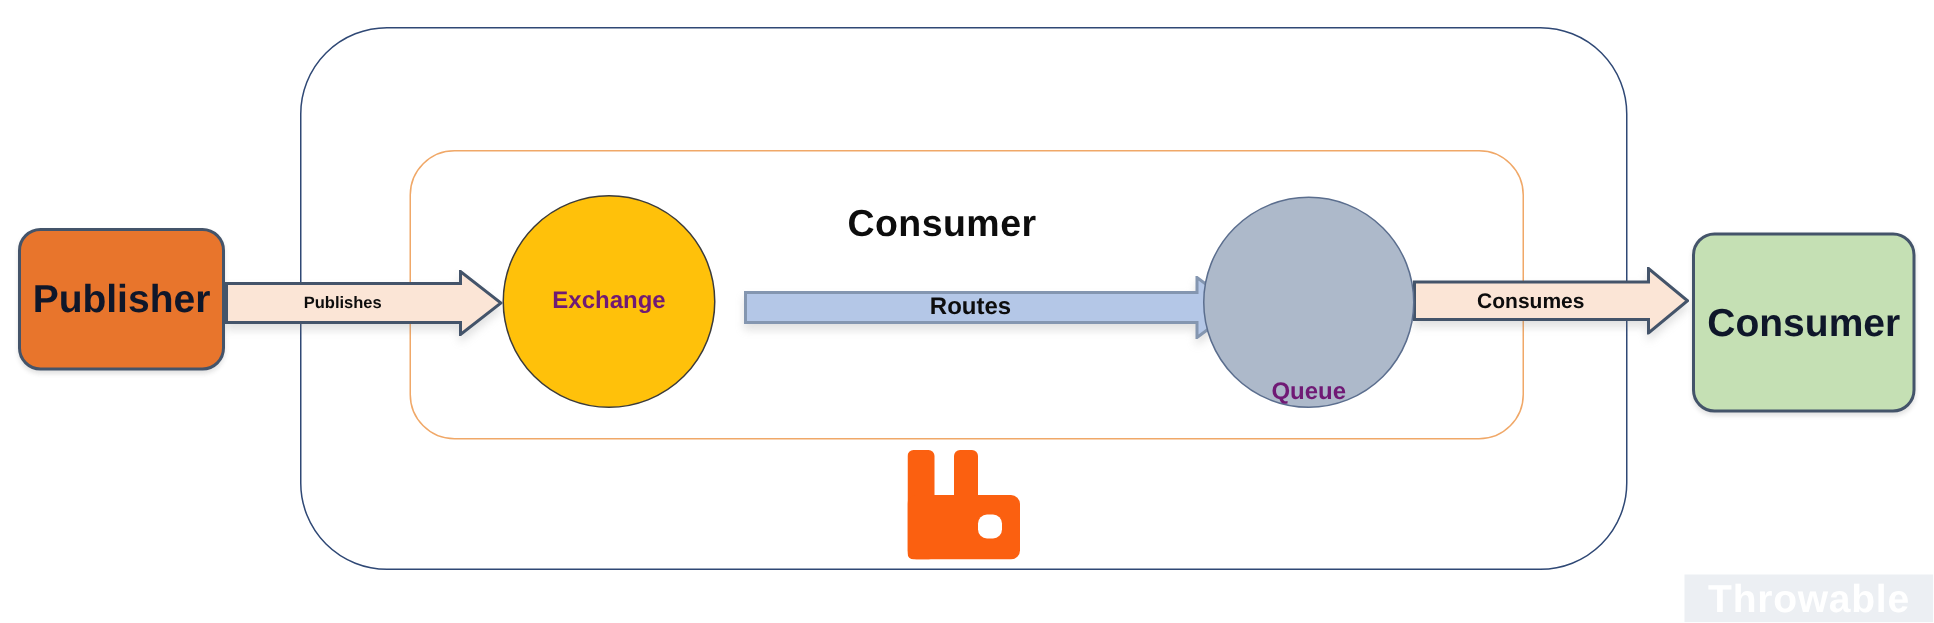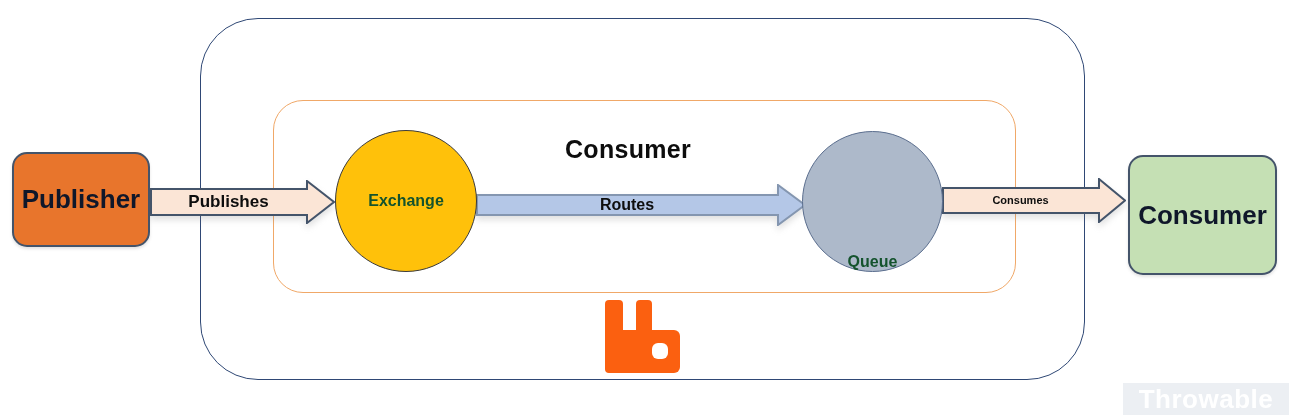--- a/index.html
+++ b/index.html
@@ -38,43 +38,43 @@
     background:#E8752C;border:2px solid #44546A;
   }
   .consumer{
     left:1128px;top:155px;width:149px;height:120px;
     background:#C5E0B4;border:2px solid #44546A;
   }
   
   .node-circle{
     position:absolute;box-sizing:border-box;border-radius:50%;
     display:flex;align-items:center;justify-content:center;
-    font-size:16px;font-weight:700;color:#14532d;z-index:3;
+    font-size:16px;font-weight:700;color:#701a75;z-index:3;
   }
   .exchange{
     left:335px;top:130px;width:142px;height:142px;
     background:#FFC10A;border:1.6px solid #3B3B3B;
   }
   .queue{
     left:802px;top:131px;width:141px;height:141px;
     background:#ADB9CA;border:1.6px solid #5B6E8E;align-items:flex-end;
   }
   
   .arrow{position:absolute;z-index:2;}
   .arrow svg{display:block;filter:drop-shadow(0 4px 3px rgba(120,120,120,0.22));}
   .arrow .arrow-label{
     position:absolute;left:0;top:0;text-align:center;
     font-weight:700;color:#0d0d0d;
   }
   .arrow-publishes{left:150px;top:180px;width:185px;height:44px;}
-  .arrow-publishes .arrow-label{width:157px;line-height:44px;font-size:17px;}
-  .arrow-routes{left:476px;top:184px;width:330px;height:42px;}
+  .arrow-publishes .arrow-label{width:157px;line-height:44px;font-size:11px;}
+  .arrow-routes{left:496px;top:184px;width:330px;height:42px;}
   .arrow-routes .arrow-label{width:302px;line-height:42px;font-size:16px;}
   .arrow-consumes{left:942px;top:178px;width:184px;height:45px;}
-  .arrow-consumes .arrow-label{width:157px;line-height:45px;font-size:11px;}
+  .arrow-consumes .arrow-label{width:157px;line-height:45px;font-size:14px;}
   
   .rabbitmq-logo{position:absolute;left:605px;top:300px;width:75px;height:73px;z-index:2;}
   .rabbitmq-logo svg{display:block;}
   
   .watermark{
     position:absolute;left:1123px;top:383px;width:166px;height:32px;
     background:#ECEFF3;color:#ffffff;
     font-size:26px;font-weight:700;line-height:32px;text-align:center;
     z-index:4;letter-spacing:0.5px;
   }

